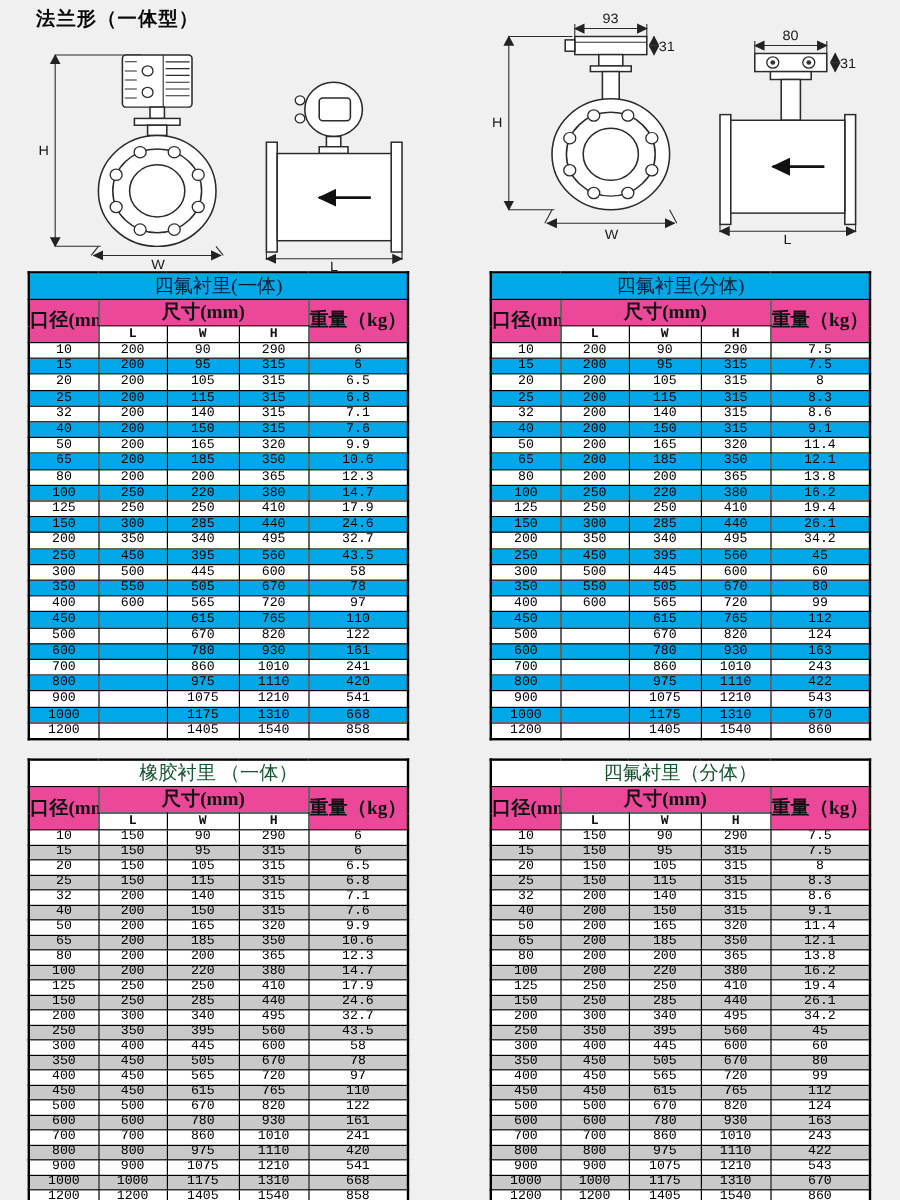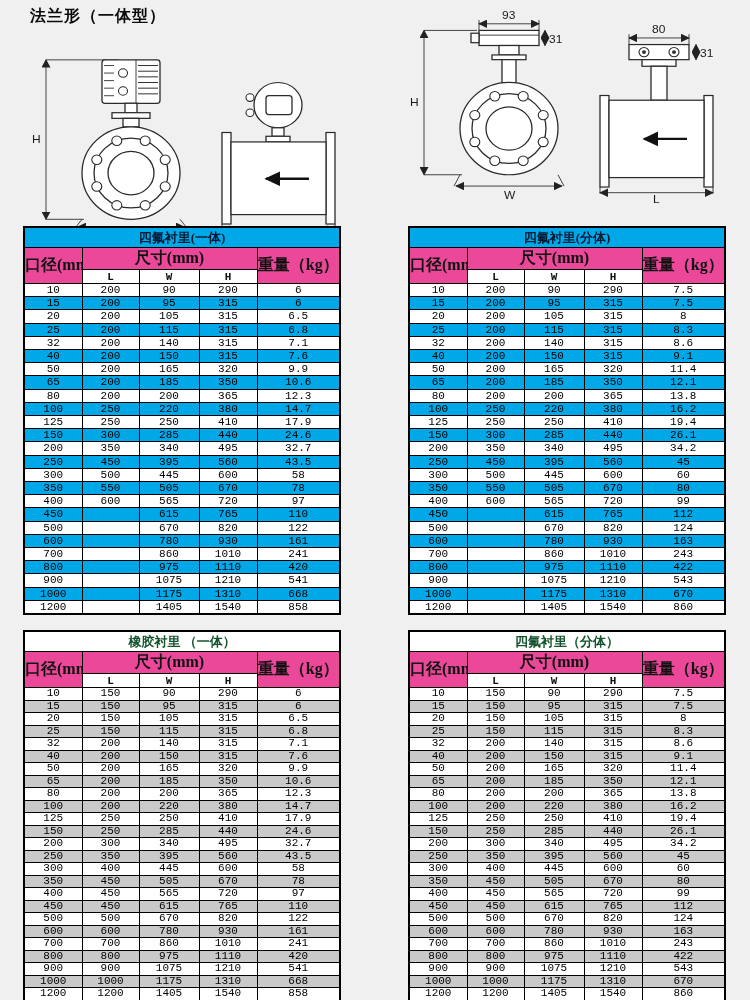--- a/index.html
+++ b/index.html
@@ -5,35 +5,35 @@
   html,body{margin:0;padding:0;}
   body{
     width:750px;height:1000px;overflow:hidden;
     background:#f0f0f0;
     font-family:"Liberation Sans", sans-serif;
     color:#111;
   }
   
   .diagrams{display:flex;padding:4px 0 0 26px;gap:48px;height:224px;box-sizing:border-box;}
   .diagram{width:330px;}
-  .diagram-title{font-size:16px;font-weight:bold;margin:2px 0 14px 4px;color:#0a0a0a;letter-spacing:1px;}
+  .diagram-title{font-size:16px;font-weight:bold;margin:2px 0 0 4px;color:#0a0a0a;letter-spacing:1px;}
   svg.drawing{width:330px;height:200px;display:block;}
   .ln{stroke:#2b2b2b;stroke-width:1.3;fill:#fff;}
   .lnf{stroke:#2b2b2b;stroke-width:1.3;fill:none;}
   .dim{stroke:#2b2b2b;stroke-width:0.9;fill:none;}
   .dimtxt{font-size:12px;fill:#1a1a1a;font-family:"Liberation Sans",sans-serif;}
   .bolt{stroke:#2b2b2b;stroke-width:1.1;fill:#fff;}
   
   .tables-grid{
     display:grid;grid-template-columns:316px 316px;column-gap:69px;row-gap:15px;
     padding:2px 0 0 23px;
   }
   table.spec-table{border-collapse:collapse;table-layout:fixed;width:316px;background:#fff;border:2px solid #000;}
   .spec-table th,.spec-table td{border:1px solid #000;text-align:center;vertical-align:middle;padding:0;white-space:nowrap;overflow:hidden;}
-  .title-cell{height:19px;font-size:13px;font-weight:bold;font-family:"Liberation Serif",serif;}
+  .title-cell{height:19px;font-size:16px;font-weight:normal;font-family:"Liberation Serif",serif;}
   .blue .title-cell{background:var(--accent);color:#001a33;}
   .gray .title-cell{background:#ffffff;color:#14532d;}
   .h-label{font-size:16px;font-weight:bold;height:13px;font-family:"Liberation Serif",serif;background:#ec4899;}
   .h-sub{font-size:11px;font-weight:bold;height:13px;font-family:"Liberation Mono",monospace;background:#fff;}
   .spec-table tbody td{font-size:11px;font-family:"Liberation Mono",monospace;color:#000;}
   .t-top tbody td{height:12.2px;line-height:12.2px;}
   .t-bot tbody td{height:11.5px;line-height:11.5px;}
   .blue tbody tr:nth-child(even) td{background:var(--accent);}
   .gray tbody tr:nth-child(even) td{background:var(--rowgray);}
   col.c0{width:58px}col.c1{width:57px}col.c2{width:60px}col.c3{width:58px}col.c4{width:83px}

